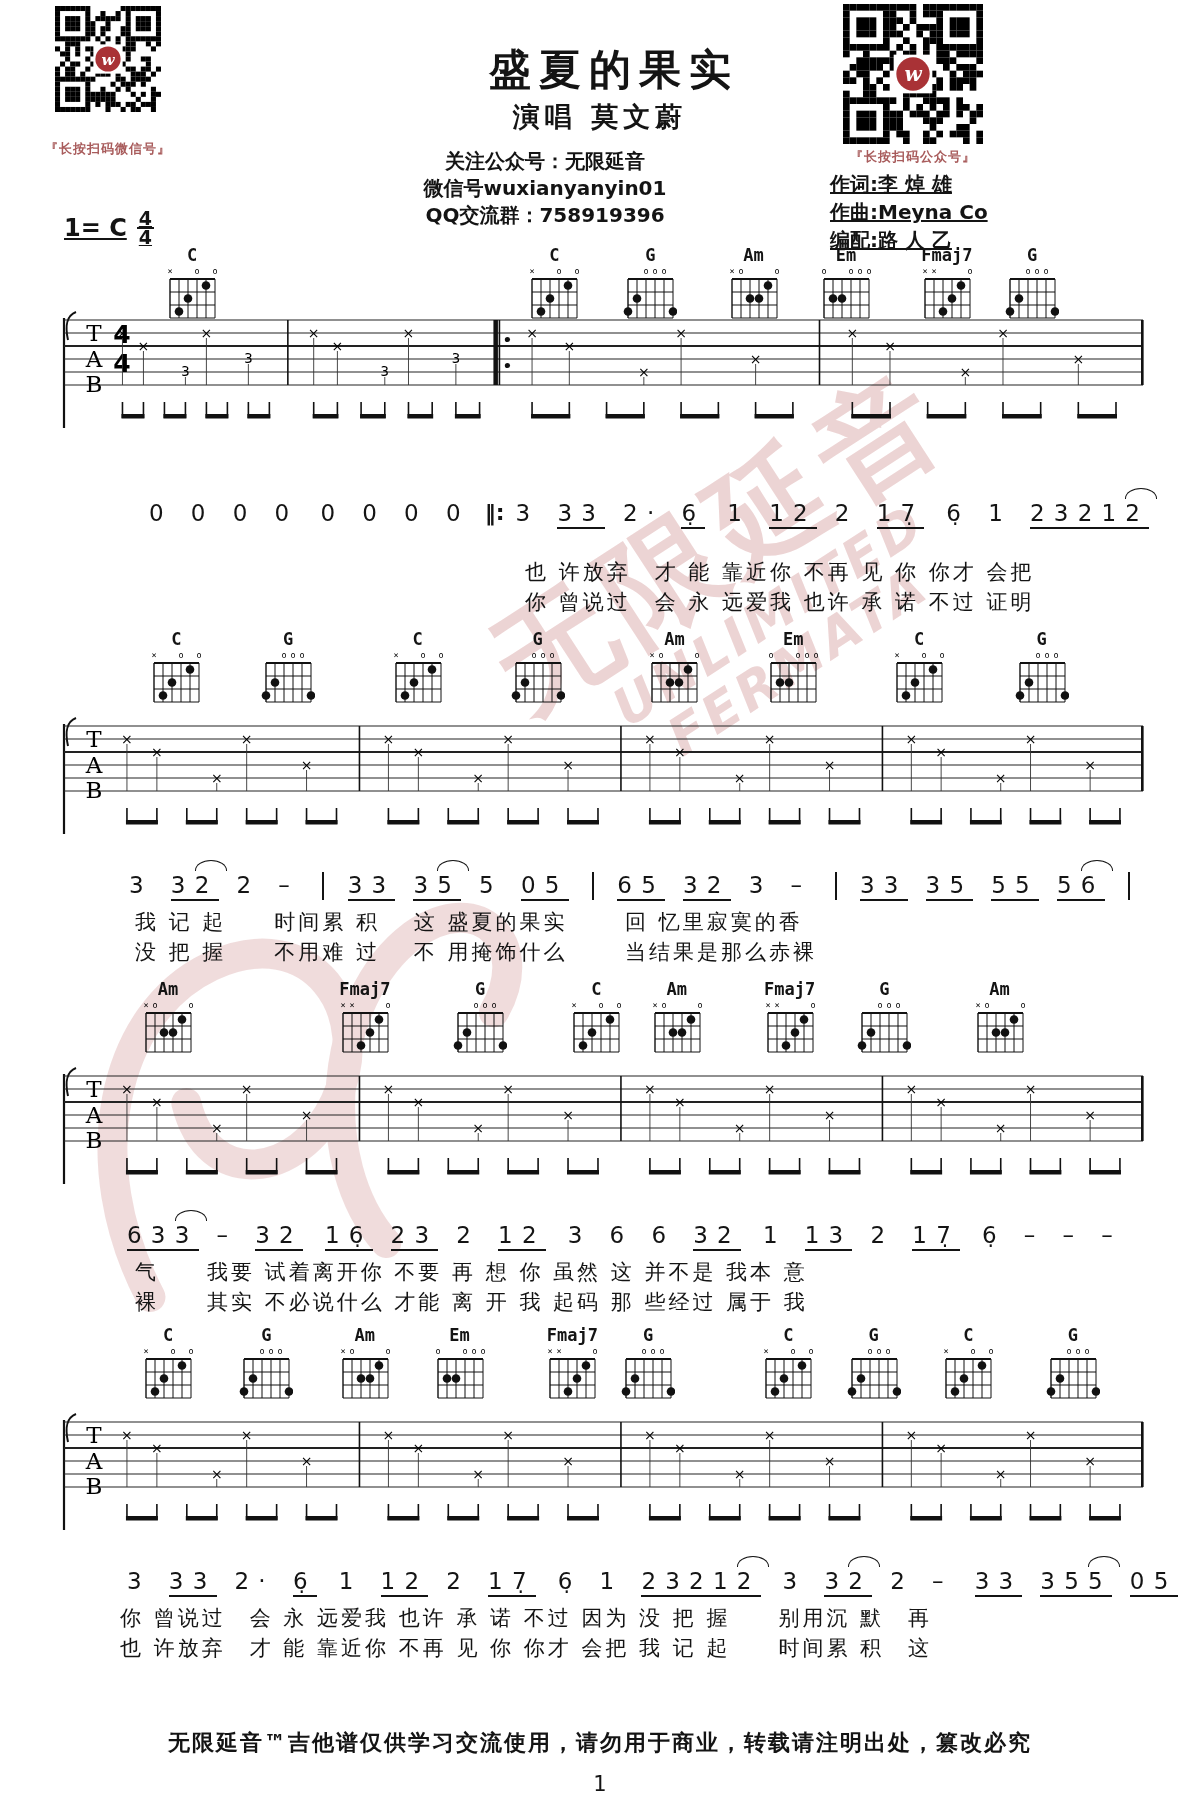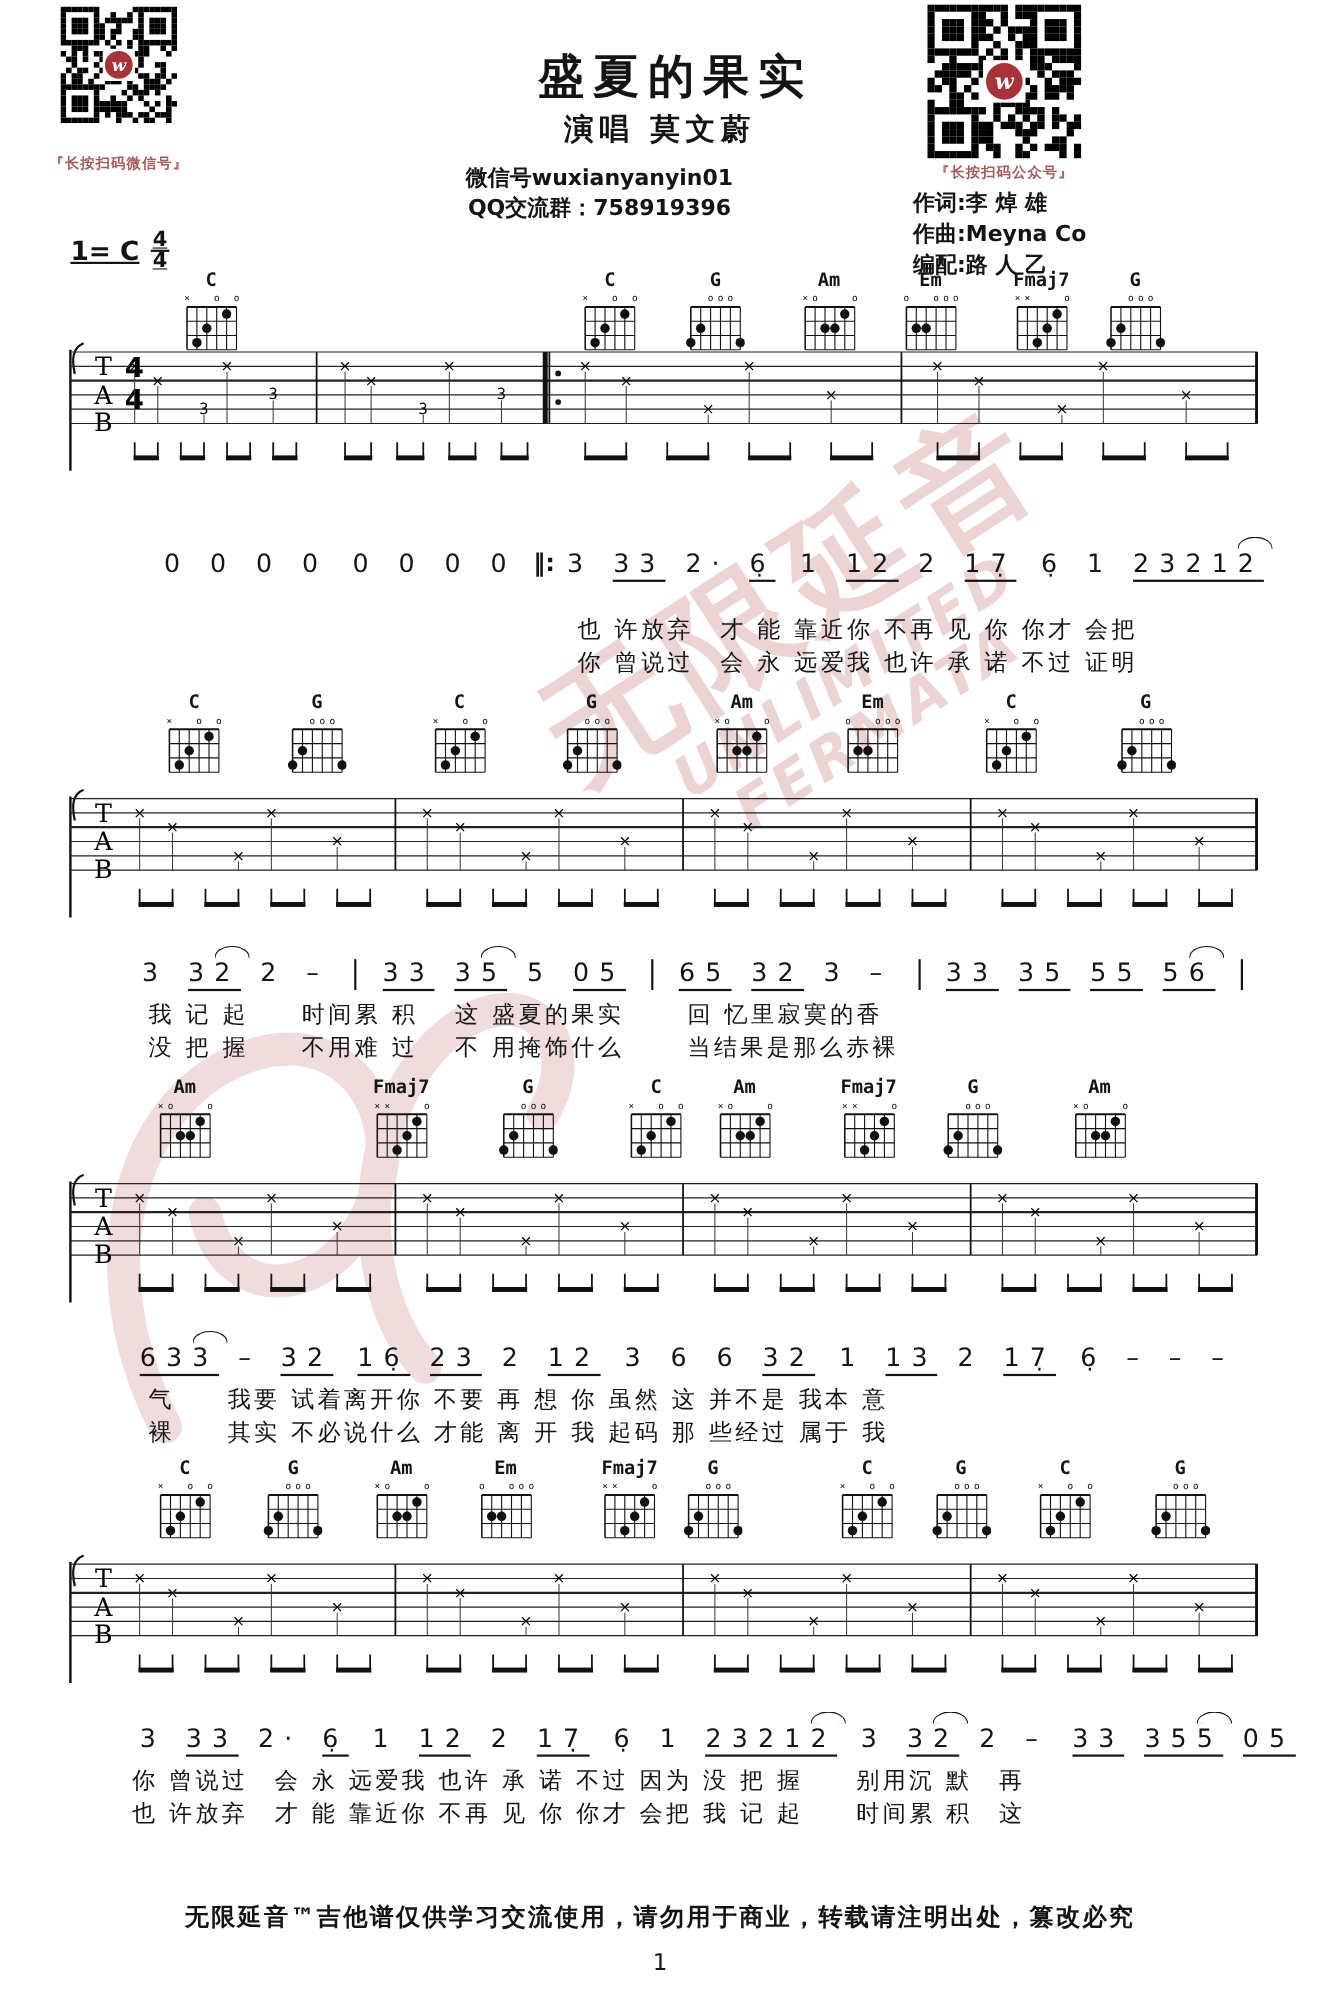--- a/index.html
+++ b/index.html
@@ -10,21 +10,21 @@
   .qr{position:absolute;}
   .qr svg{display:block;}
   .qr-caption{position:absolute;text-align:center;font-size:13px;font-weight:bold;
               color:#a85b5b;letter-spacing:1px;white-space:nowrap;}
   .title{position:absolute;left:0;right:0;top:42px;text-align:center;
          font-size:42px;font-weight:bold;letter-spacing:8px;padding-left:28px;}
   .subtitle{position:absolute;left:0;right:0;top:99px;text-align:center;
             font-size:27px;font-weight:bold;letter-spacing:5px;}
   .promo{position:absolute;left:0;right:110px;top:148px;text-align:center;
          font-size:20px;font-weight:bold;line-height:27px;}
-  .credits{position:absolute;left:830px;top:170px;font-size:20px;font-weight:bold;line-height:28px;}
+  .credits{position:absolute;left:830px;top:170px;font-size:20px;font-weight:bold;line-height:28px;text-decoration:underline;}
   .keysig{position:absolute;left:64px;top:210px;font-size:24px;font-weight:bold;display:flex;align-items:center;text-decoration:underline;}
   .keysig .frac{display:inline-block;margin-left:10px;font-size:19px;line-height:17px;text-align:center;}
   .keysig .frac .top{border-bottom:2px solid #141414;padding:0 2px;}
   
   .wm{position:absolute;color:#cf8f8f;opacity:.38;pointer-events:none;transform:rotate(-33deg);
       text-align:center;line-height:1.05;}
   .wm .cn{font-size:118px;font-weight:bold;letter-spacing:10px;}
   .wm .en{font-size:52px;font-weight:bold;font-style:italic;letter-spacing:4px;}
   .wm-logo{position:absolute;opacity:.30;pointer-events:none;transform:rotate(-20deg);}
   
@@ -556,20 +556,21 @@
         <rect x="38" y="38" width="29" height="29" fill="#fff"></rect>
         <circle cx="52.5" cy="52.5" r="12.5" fill="#a93236"></circle>
         <text x="52.5" y="58" text-anchor="middle" font-size="15" font-style="italic" font-weight="bold" fill="#fff" font-family="DejaVu Serif, serif">w</text>
       </svg>
     </div>
   <div class="qr-caption" style="left:838px;top:148px;width:150px;">『长按扫码公众号』</div>
 
   <div class="title">盛夏的果实</div>
   <div class="subtitle">演唱 莫文蔚</div>
   <div class="promo">
+    <div>关注公众号：无限延音</div>
     <div>微信号wuxianyanyin01</div>
     <div>QQ交流群：758919396</div>
   </div>
   <div class="credits">
     <div>作词:李 焯 雄</div>
     <div>作曲:Meyna Co</div>
     <div>编配:路 人 乙</div>
   </div>
   <div class="keysig">
     <span>1= C</span>

